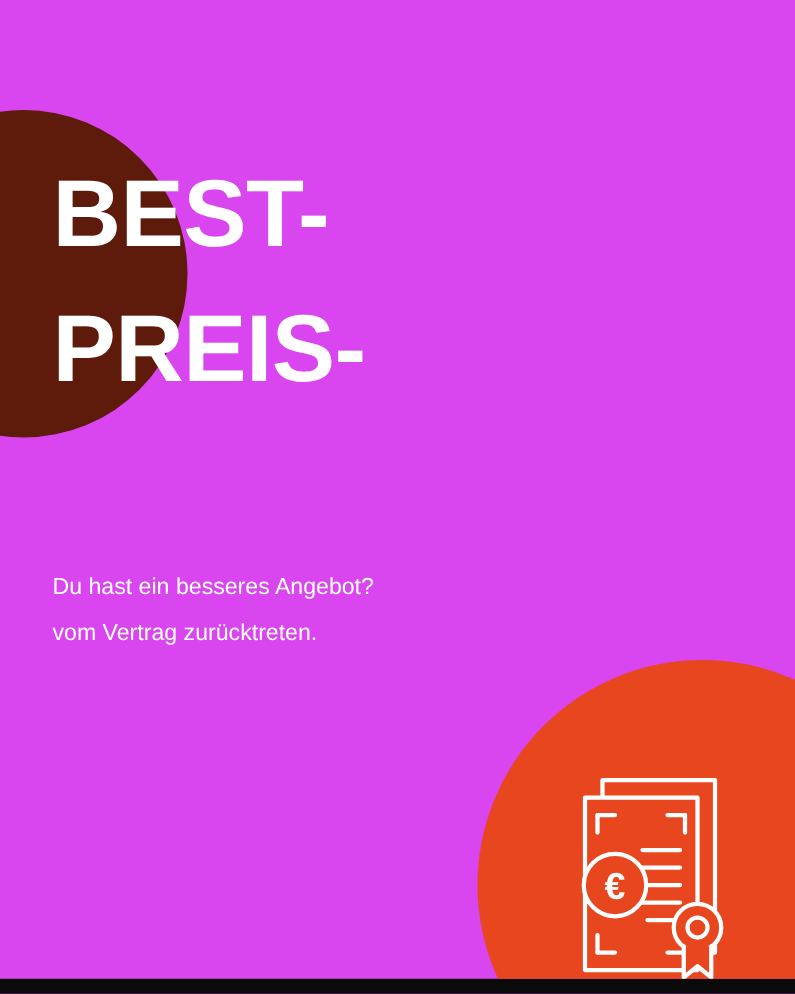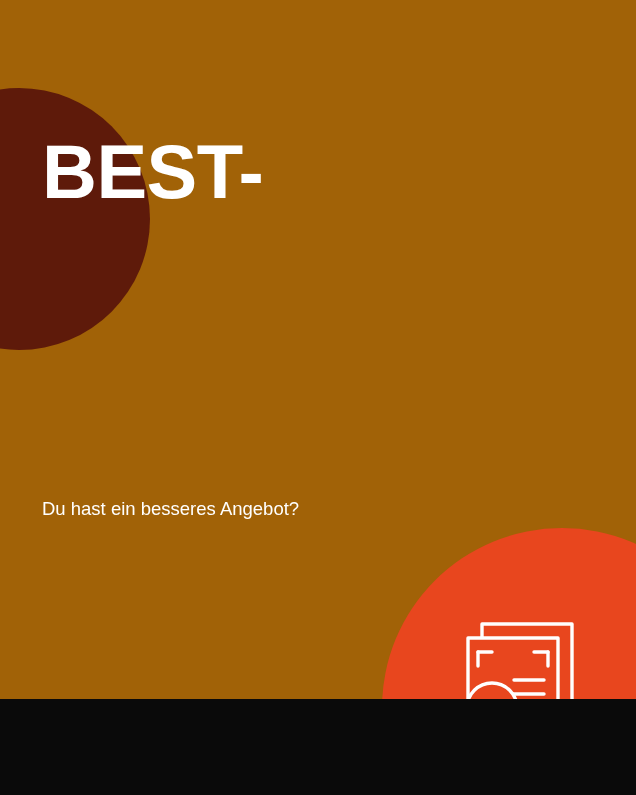--- a/index.html
+++ b/index.html
@@ -6,22 +6,22 @@
     margin: 0;
     padding: 0;
   }
   body {
     background: #0a0a0a;
     font-family: "Liberation Sans", sans-serif;
   }
   .poster {
     position: relative;
     width: 636px;
-    height: 699px;
-    background: #a16207;
+    height: 783px;
+    background: #d946ef;
     overflow: hidden;
   }
 
   
   .blob-left {
     position: absolute;
     left: -112px;
     top: 88px;
     width: 262px;
     height: 262px;
@@ -58,21 +58,20 @@
 
   .subtext {
     position: absolute;
     left: 42px;
     top: 450px;
     width: 360px;
     color: #ffffff;
     font-size: 18.5px;
     line-height: 2.0;
     font-weight: 400;
-    margin-top: 40px;
   }
   .subtext .line {
     display: block;
     white-space: nowrap;
   }
 
   
   .icon-wrap {
     position: absolute;
     left: 452px;
@@ -89,24 +88,26 @@
 </head>
 <body>
 
 <div class="poster">
 
   <div class="blob-left"></div>
   <div class="blob-right"></div>
 
   <div class="headline">
     <span class="line">BEST-</span>
+    <span class="line">PREIS-</span>
   </div>
 
   <div class="subtext">
     <span class="line">Du hast ein besseres Angebot?</span>
+    <span class="line">vom Vertrag zurücktreten.</span>
   </div>
 
   <div class="icon-wrap">
     <svg viewBox="0 0 150 172" xmlns="http://www.w3.org/2000/svg" fill="none" stroke="#ffffff" stroke-width="3.4" stroke-linecap="round" stroke-linejoin="round">
 
       <path d="M30 12 H120 V150 H30 Z"></path>
 
       <path d="M16 26 H106 V164 H16 Z" fill="#e8461e"></path>
 
       <path d="M26 40 H40"></path>

